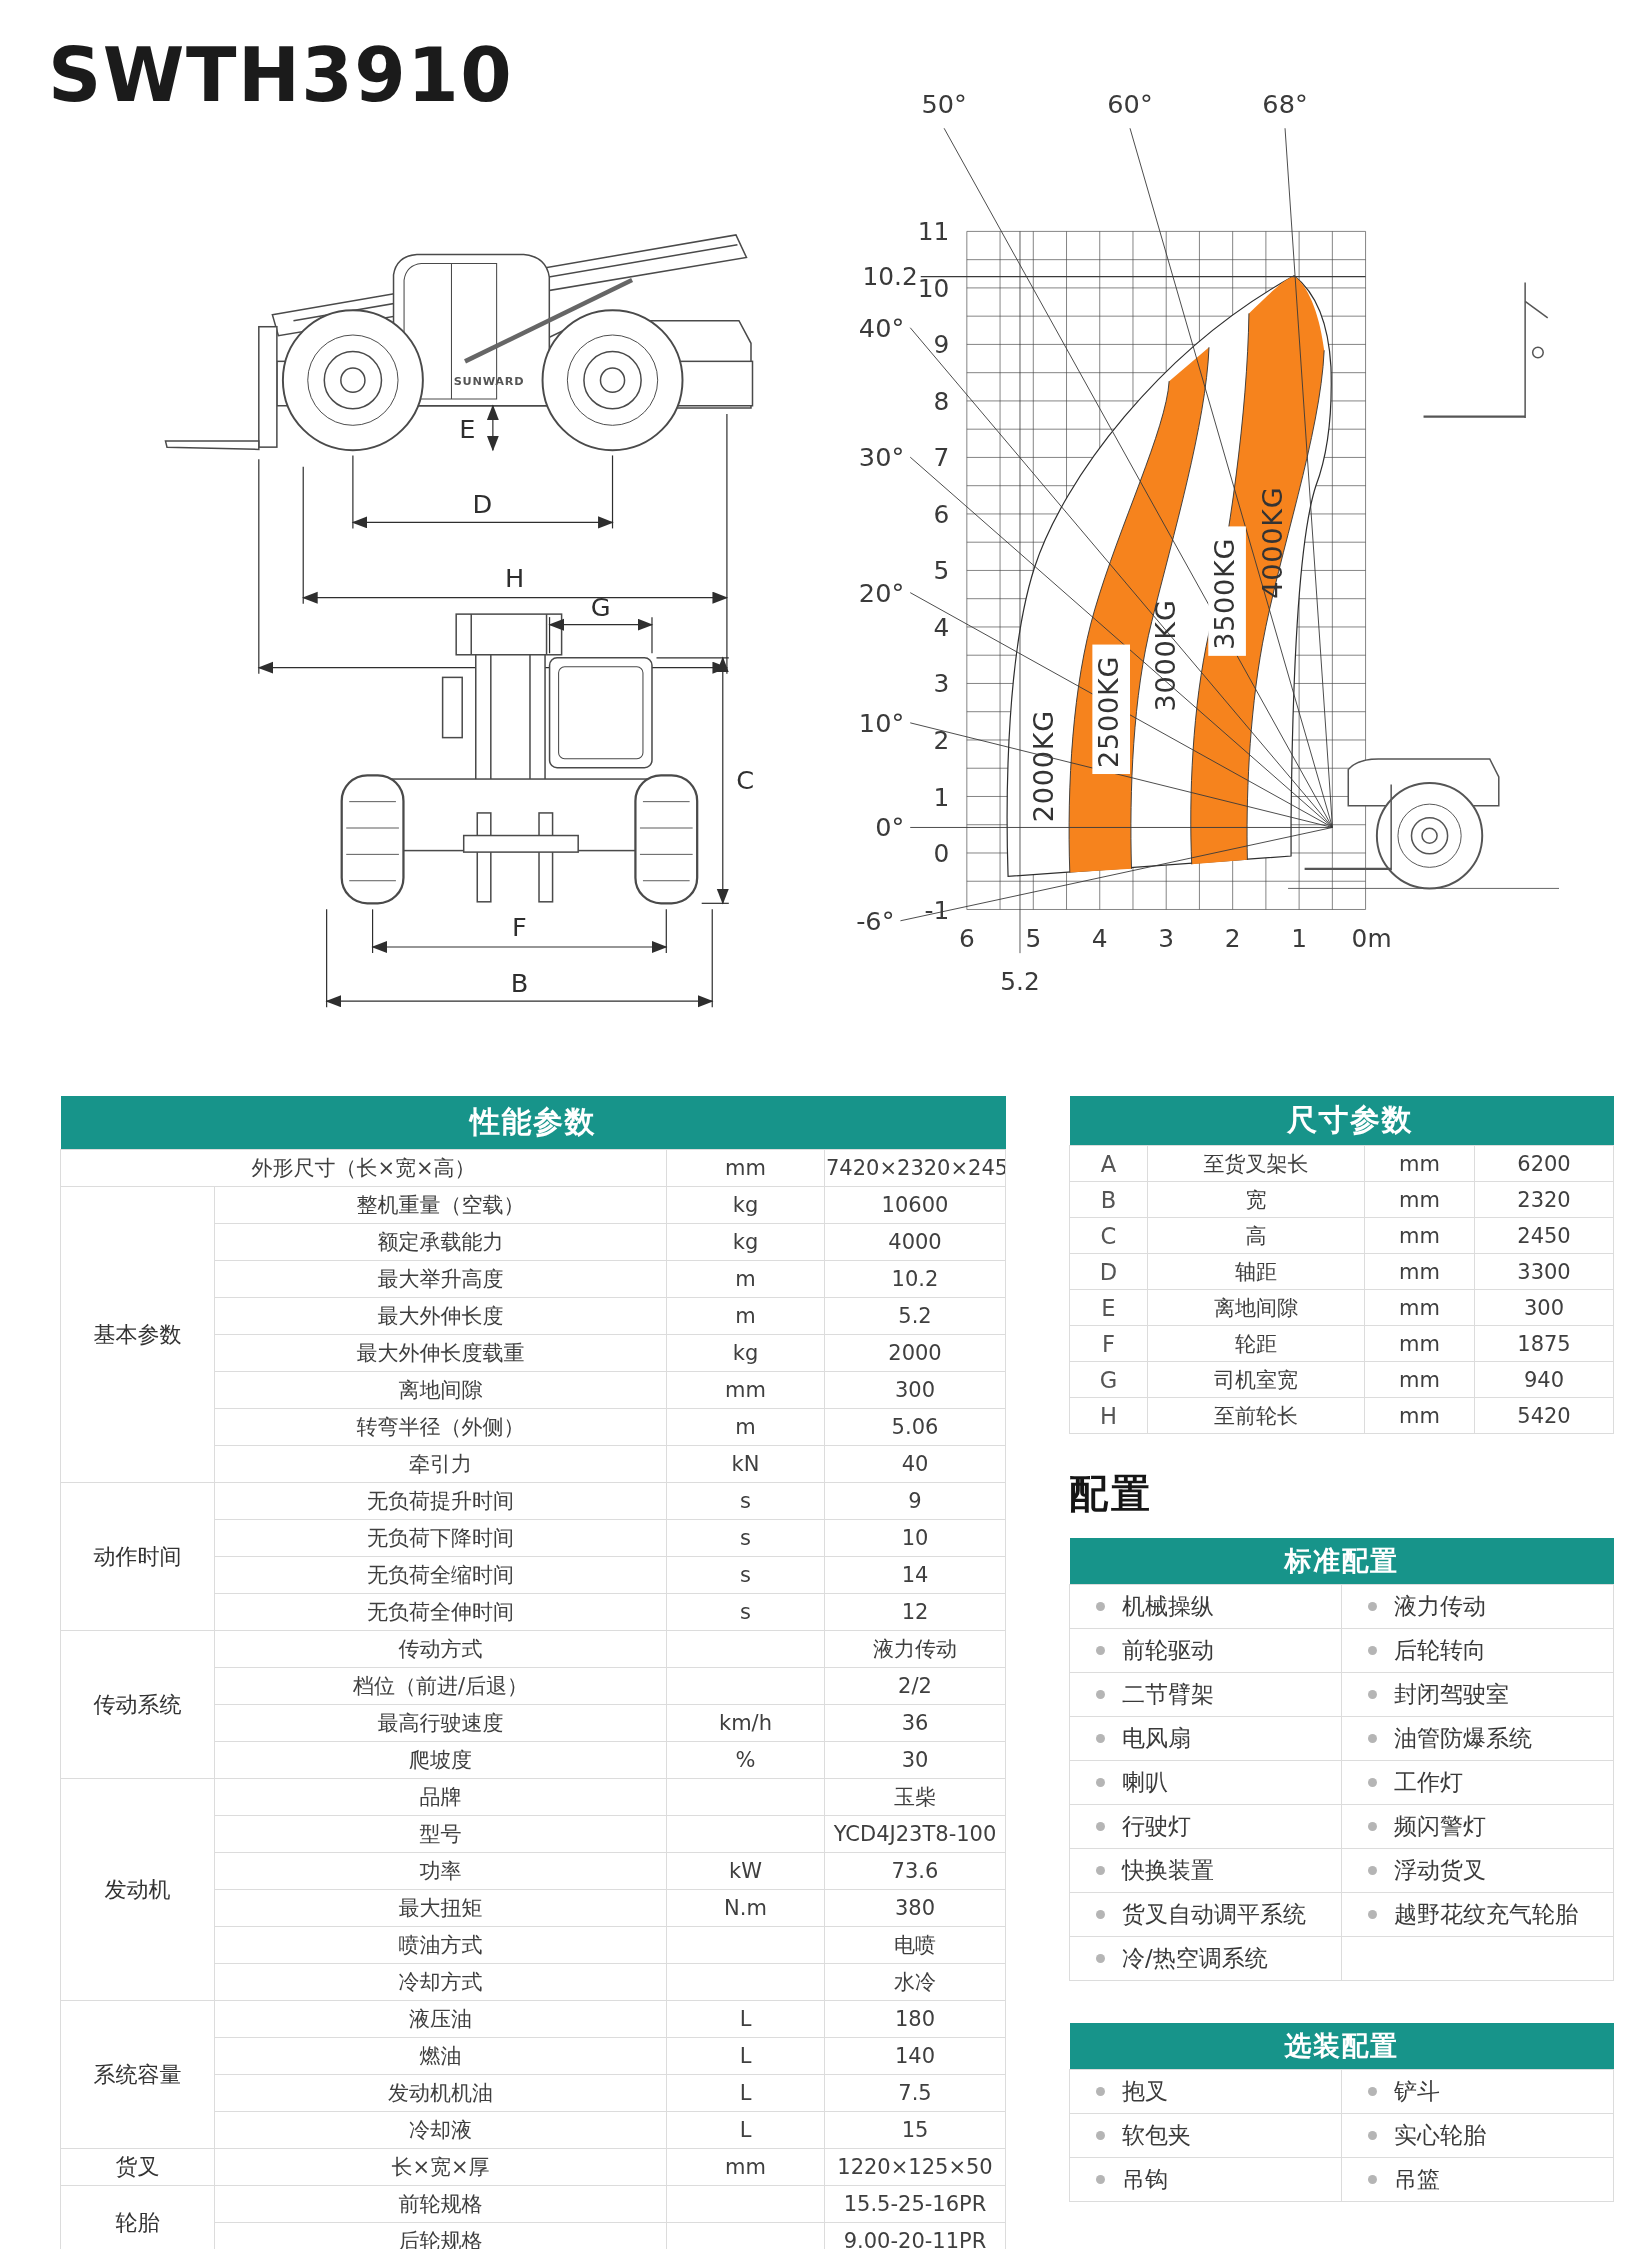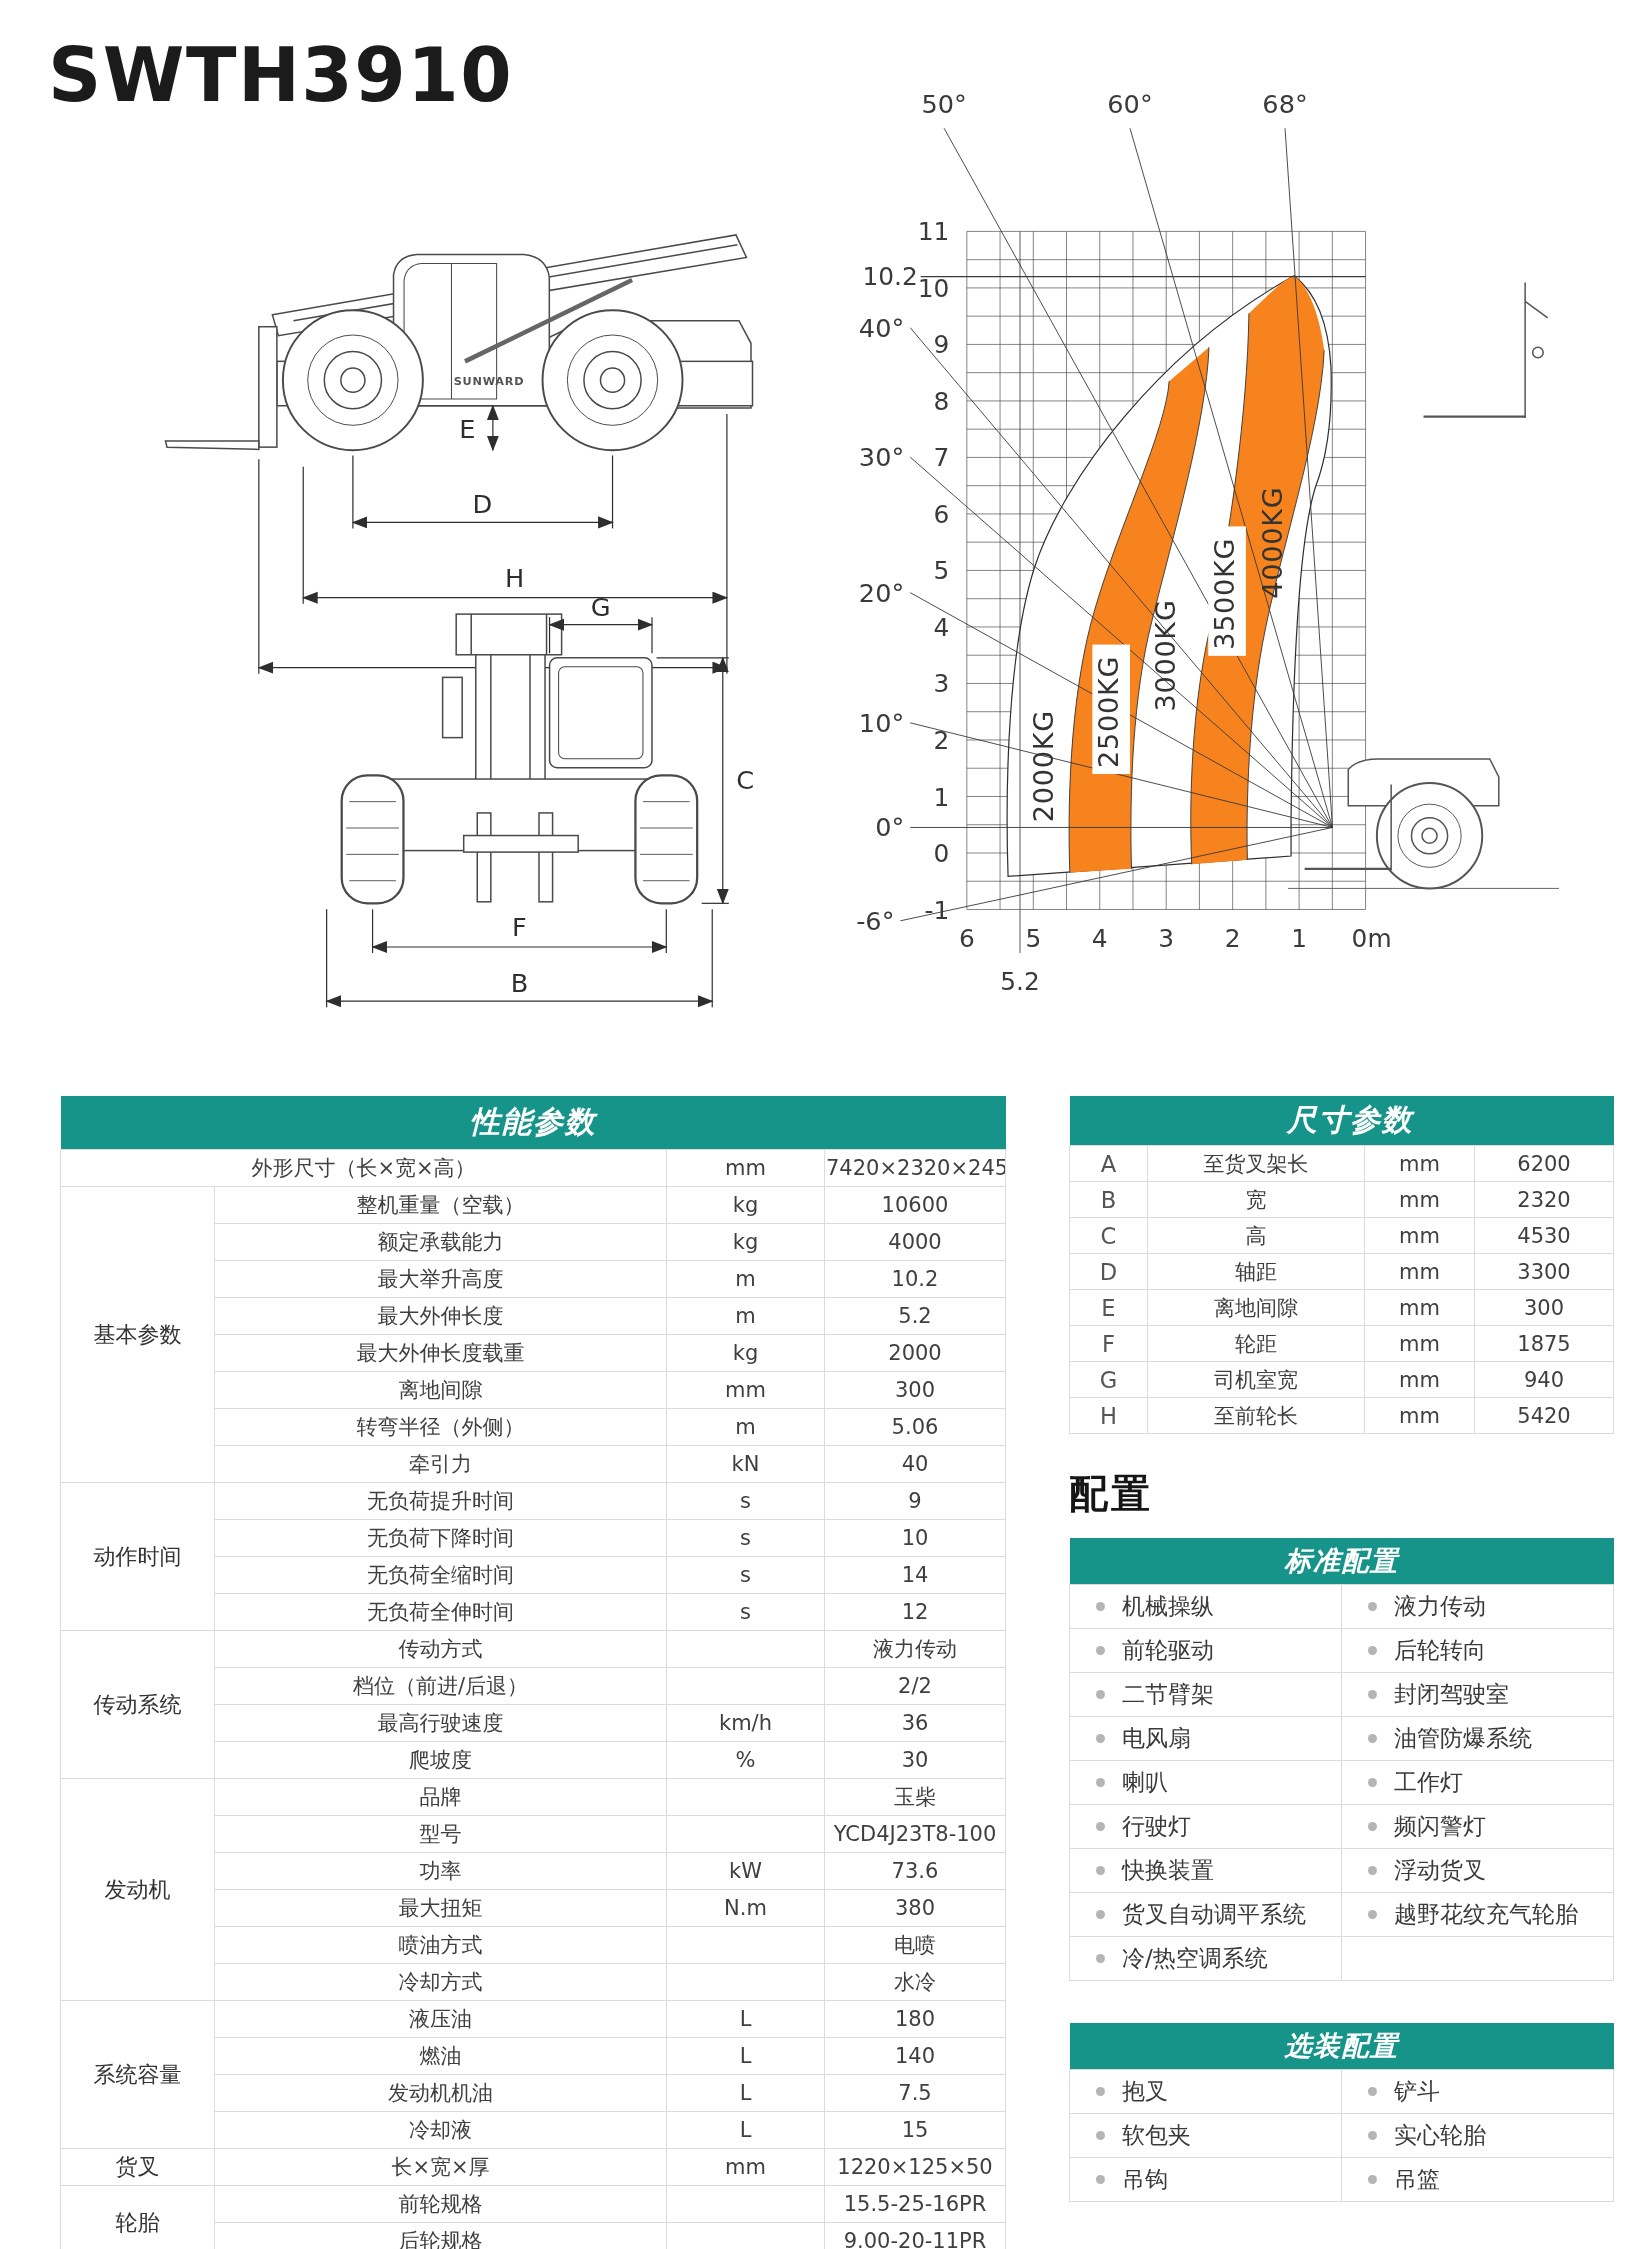--- a/index.html
+++ b/index.html
@@ -3,21 +3,21 @@
 <meta charset="utf-8">
 <style>
   html,body{margin:0;padding:0;background:#fff;}
   body{width:1651px;height:2250px;position:relative;overflow:hidden;
        font-family:"DejaVu Sans","Liberation Sans",sans-serif;color:#3f3f3f;}
   .abs{position:absolute;}
   
   #title{left:48px;top:32px;font-size:74px;font-weight:800;color:#1b1b1b;letter-spacing:1.5px;}
   
   table{border-collapse:collapse;table-layout:fixed;background:#fff;}
-  th.teal{background:#17948A;color:#fff;font-size:30px;font-weight:700;text-align:center;letter-spacing:1.5px;font-style:italic;}
+  th.teal{background:#17948A;color:#fff;font-size:30px;font-weight:700;text-align:center;letter-spacing:1.5px;}
   td{border:0.8px solid #dcdcdc;text-align:center;font-size:21px;color:#3f3f3f;overflow:hidden;white-space:nowrap;}
   
   #perf-table{left:60px;top:1096px;width:946px;}
   #perf-table th.teal{height:51px;}
   #perf-table td{height:34px;}
   #perf-table td.c-group{font-size:22px;color:#333;}
   
   #dim-table{left:1069px;top:1096px;width:544px;}
   #dim-table th.teal{height:47px;padding-left:18px;}
   #dim-table td{height:33px;}
@@ -482,21 +482,21 @@
       <tr>
         <td class="c-key">B</td>
         <td>宽</td>
         <td>mm</td>
         <td>2320</td>
       </tr>
       <tr>
         <td class="c-key">C</td>
         <td>高</td>
         <td>mm</td>
-        <td>4530</td>
+        <td>2450</td>
       </tr>
       <tr>
         <td class="c-key">D</td>
         <td>轴距</td>
         <td>mm</td>
         <td>3300</td>
       </tr>
       <tr>
         <td class="c-key">E</td>
         <td>离地间隙</td>

